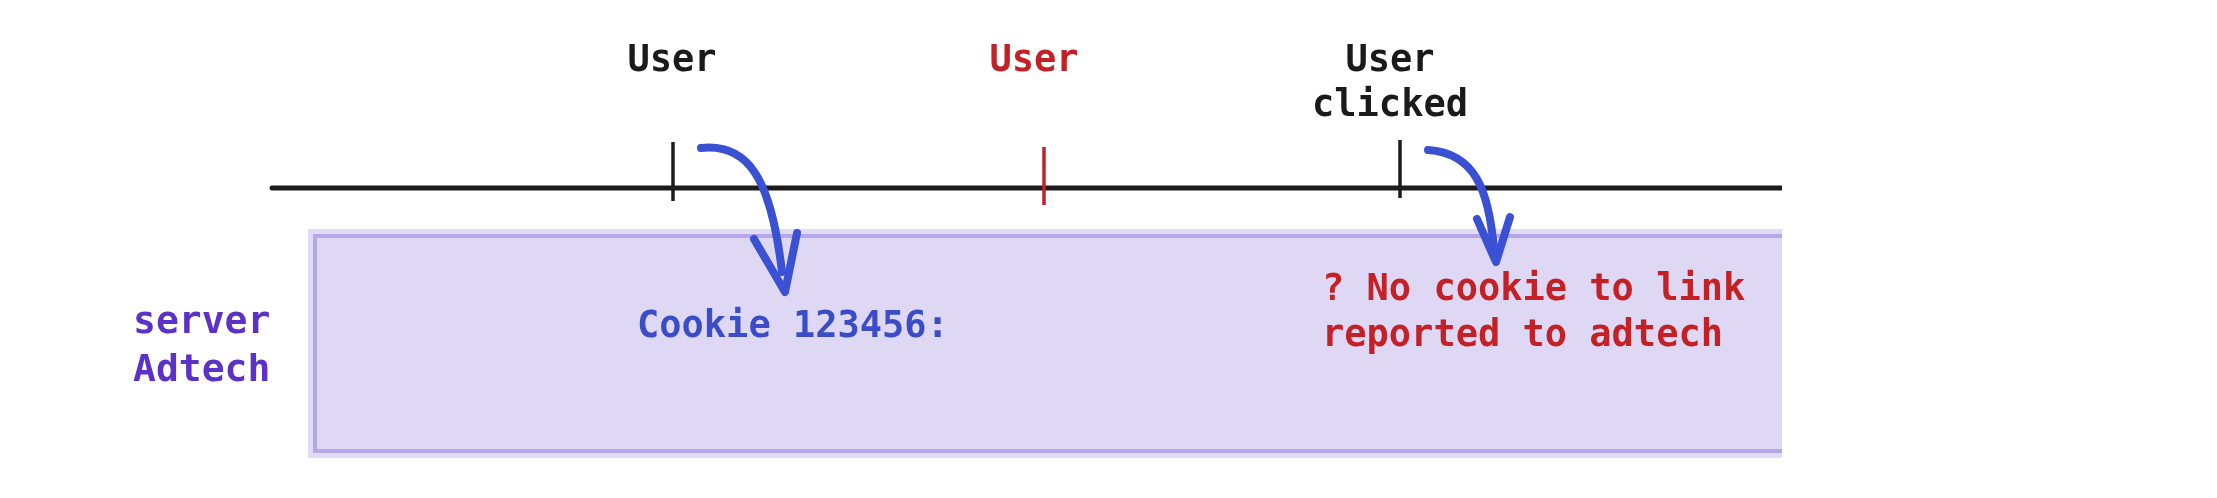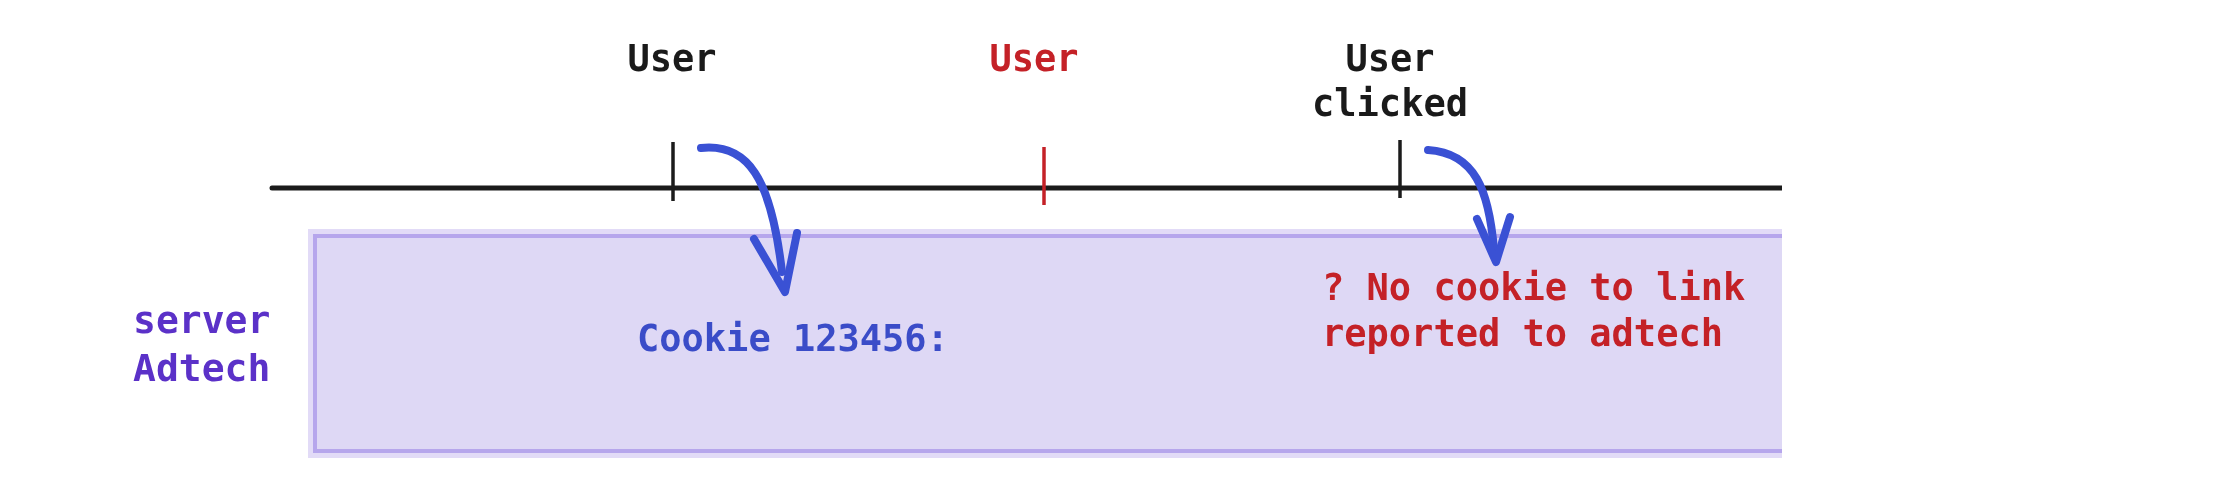--- a/index.html
+++ b/index.html
@@ -34,21 +34,21 @@
   }
   .lane-box{
     position:absolute;left:313px;top:234px;
     width:1590px;height:219px;
     box-sizing:border-box;
     background:#ded8f5;
     border:4px solid #b6a6ec;
     box-shadow:0 0 0 5px rgba(182,166,236,0.40);
   }
   .cookie-note{
-    position:absolute;left:320px;top:76px;
+    position:absolute;left:320px;top:62px;
     font-size:37px;line-height:49px;
     color:#3a4cc8;white-space:nowrap;
   }
   .sans-word{font-family:"DejaVu Sans","Liberation Sans",sans-serif;font-weight:bold;}
   .warning-note{
     position:absolute;left:1005px;top:27px;
     font-size:37px;line-height:46px;
     color:#c42127;white-space:nowrap;
   }
 </style>

